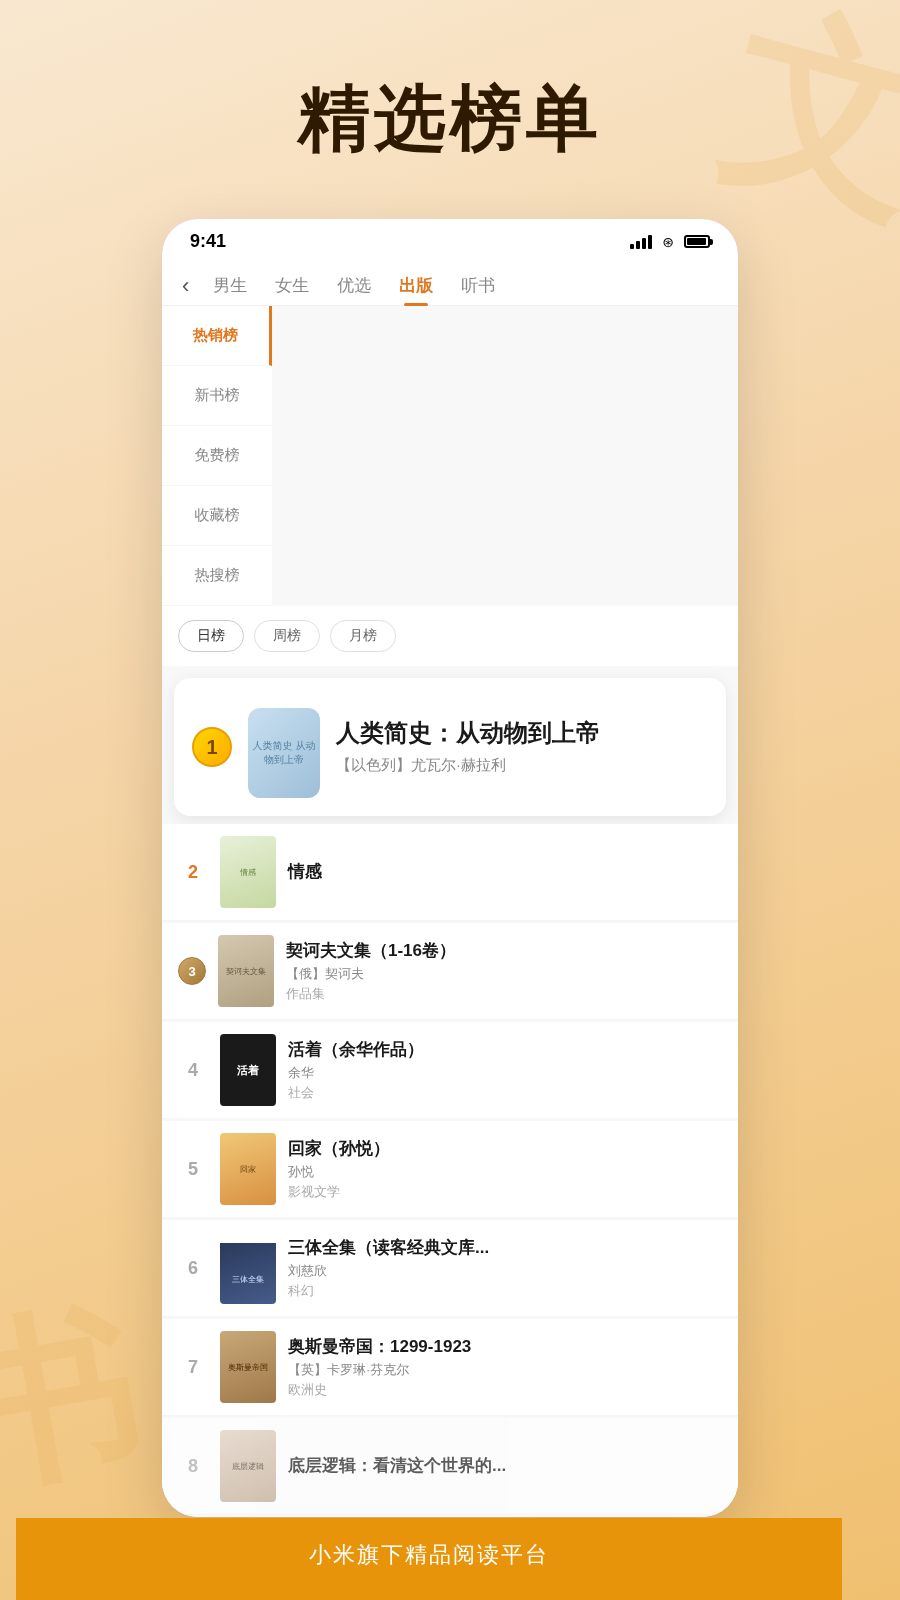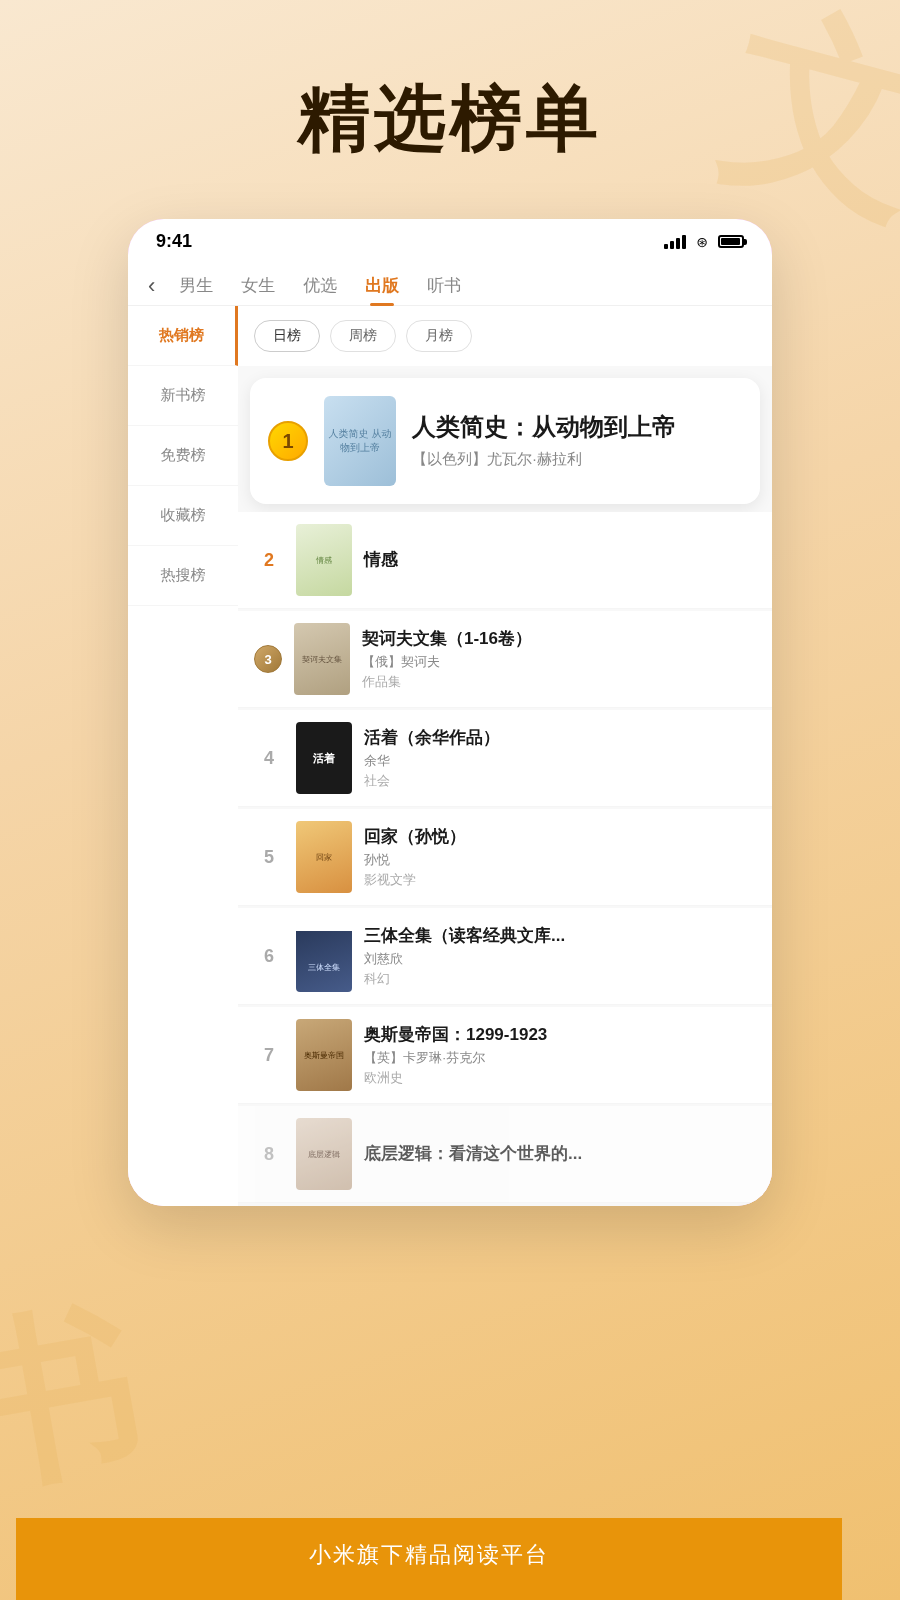--- a/index.html
+++ b/index.html
@@ -59,21 +59,21 @@
       font-weight: 500;
       color: #c87820;
       margin-top: 20px;
       letter-spacing: 2px;
     }
 
     
     .phone-mockup {
       background: #f0abfc;
       border-radius: 36px;
-      width: 644px;
+      width: 576px;
       overflow: hidden;
       box-shadow: 0 20px 60px rgba(0,0,0,0.15);
       margin-top: 30px;
     }
 
     
     .status-bar {
       display: flex;
       justify-content: space-between;
       align-items: center;
@@ -156,20 +156,21 @@
       height: 3px;
       background: #e07820;
       border-radius: 2px;
     }
 
     
     .main-area {
       display: flex;
       background: #f8f8f8;
       min-height: 900px;
+      flex-direction: column;
     }
 
     
     .sidebar {
       width: 110px;
       background: #fff;
       flex-shrink: 0;
     }
     .sidebar-item {
       padding: 20px 0;
@@ -238,24 +239,25 @@
     }
     .rank-gold {
       background: linear-gradient(135deg, #ffd700, #ffaa00);
       color: #7a4800;
       border: 2px solid #e8a000;
     }
 
     .book-cover {
       width: 72px;
       height: 90px;
-      border-radius: 6px;
+      border-radius: 12px;
       flex-shrink: 0;
       object-fit: cover;
       overflow: hidden;
+      margin-top: 12px;
     }
 
     .cover-renjian {
       background: linear-gradient(135deg, #c8dff0 0%, #9dbfd8 100%);
       display: flex;
       align-items: center;
       justify-content: center;
       font-size: 10px;
       color: #5580a0;
       text-align: center;

